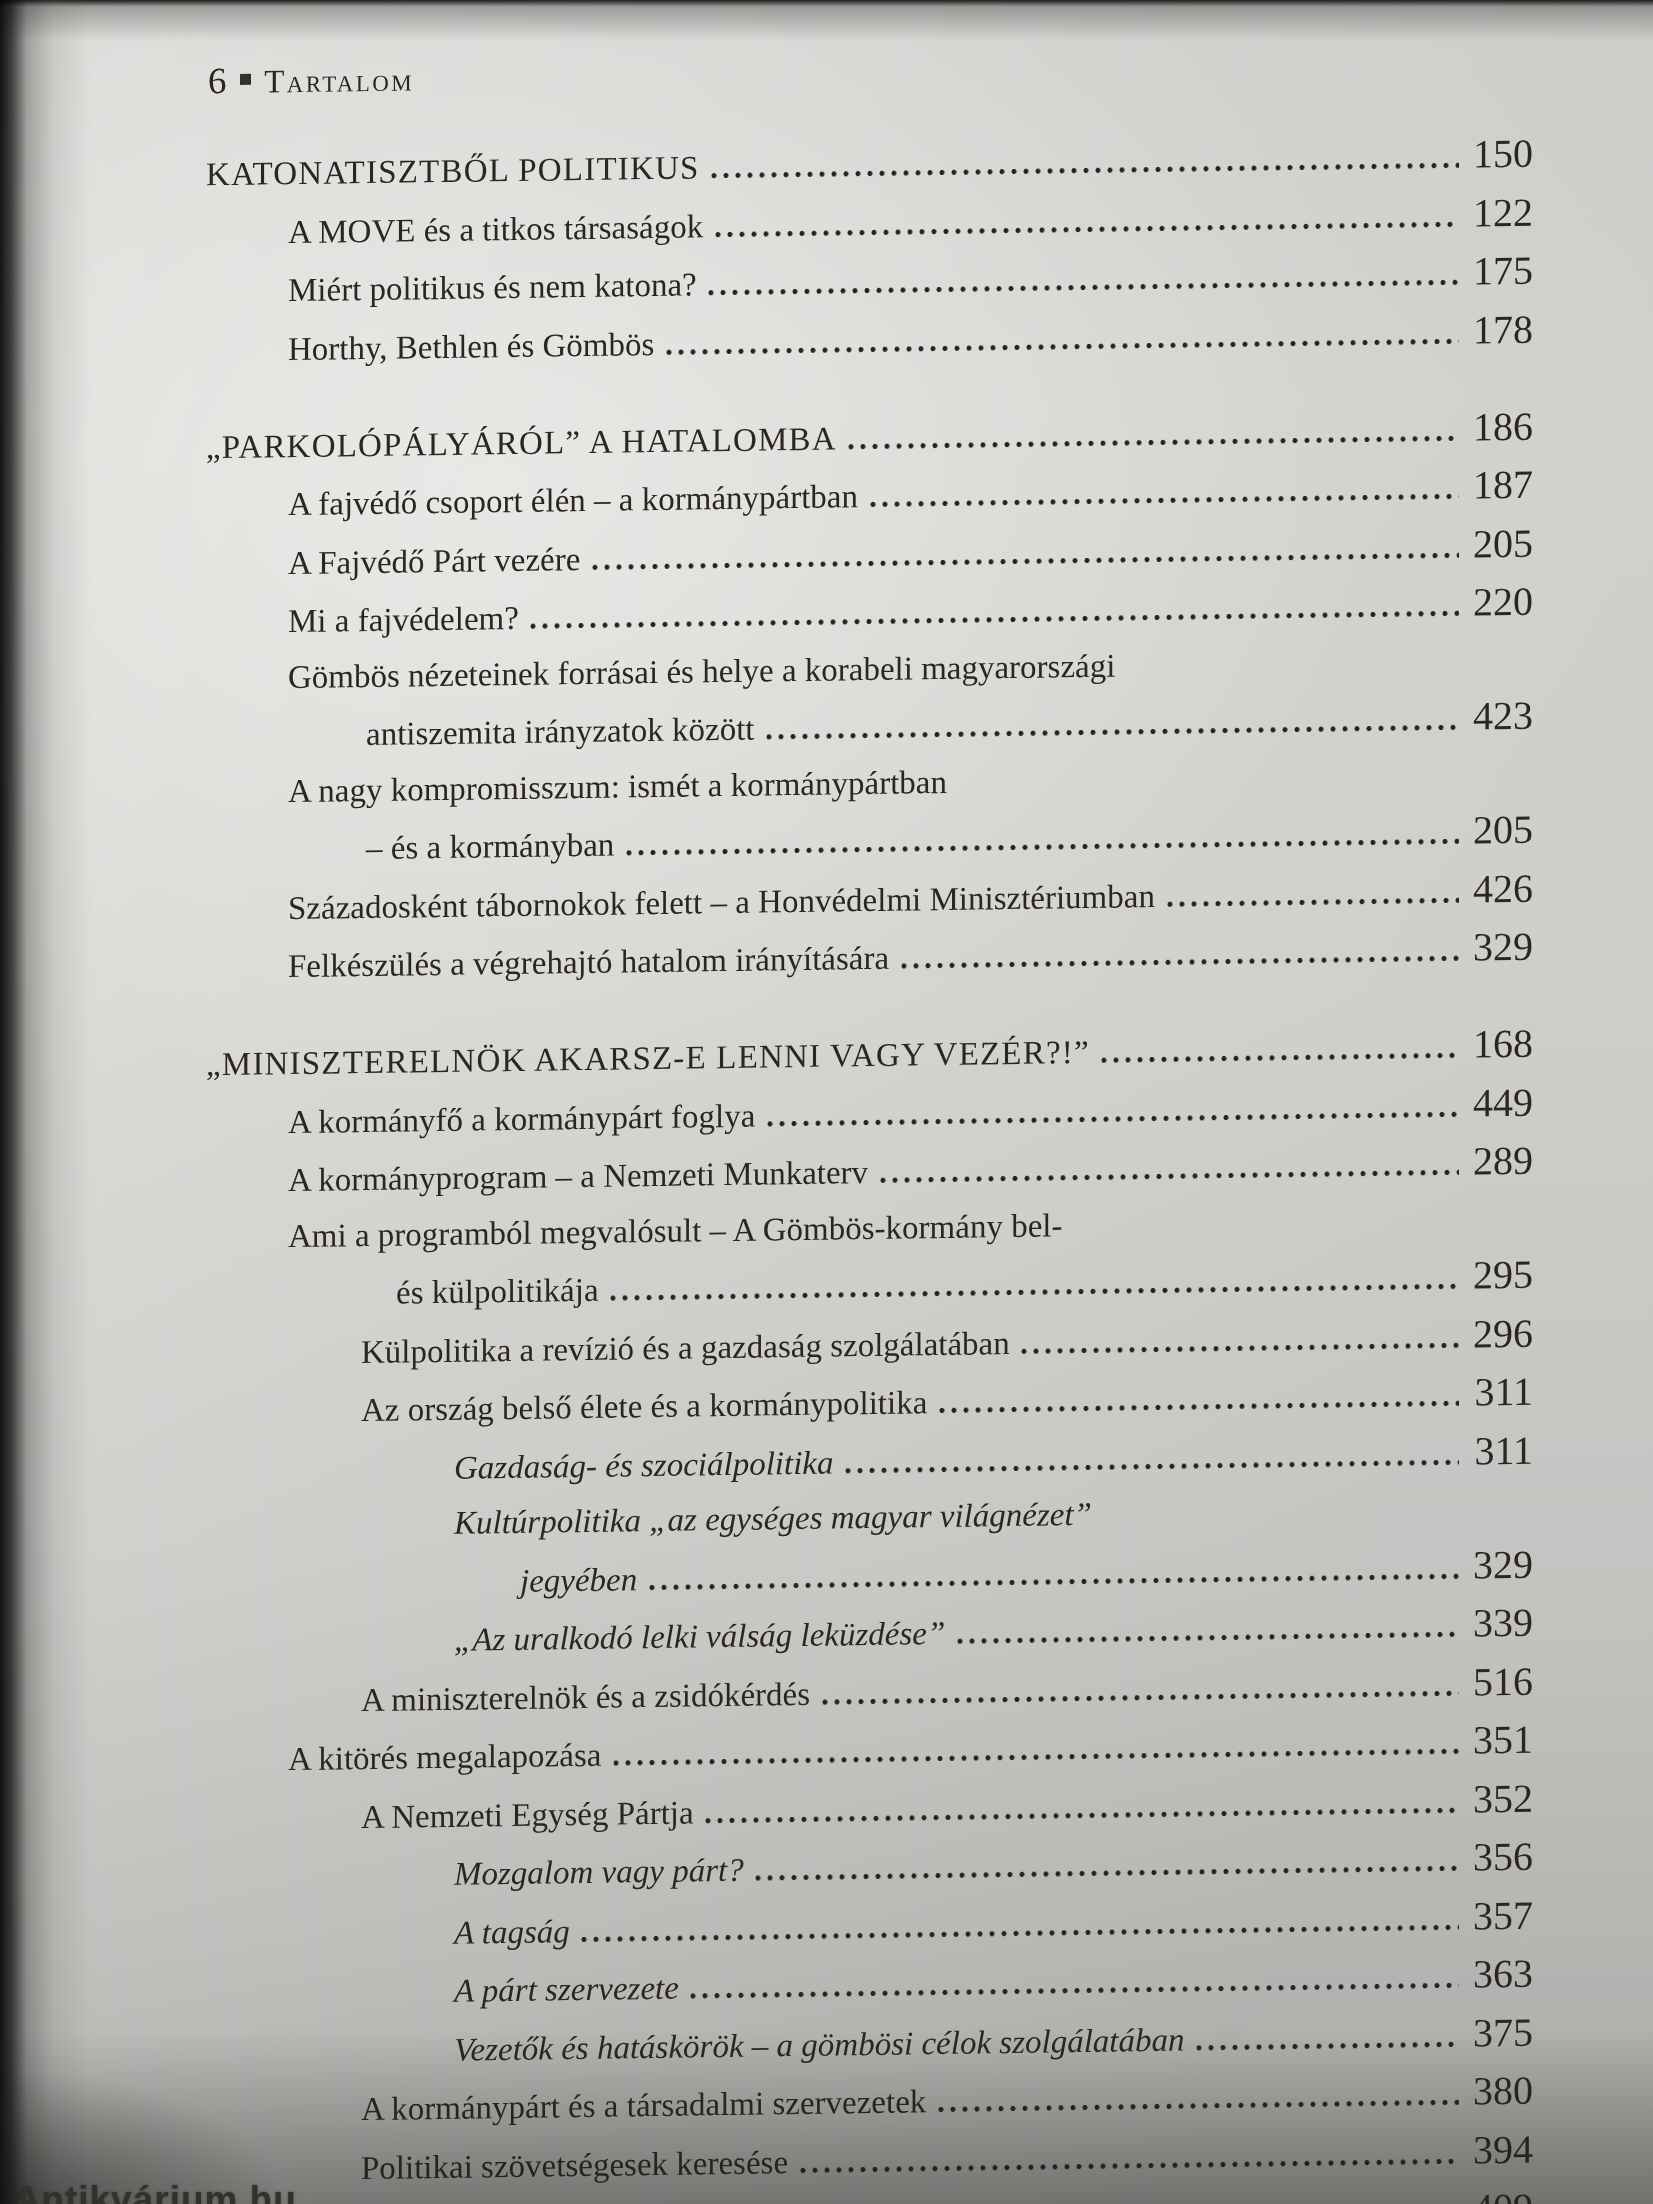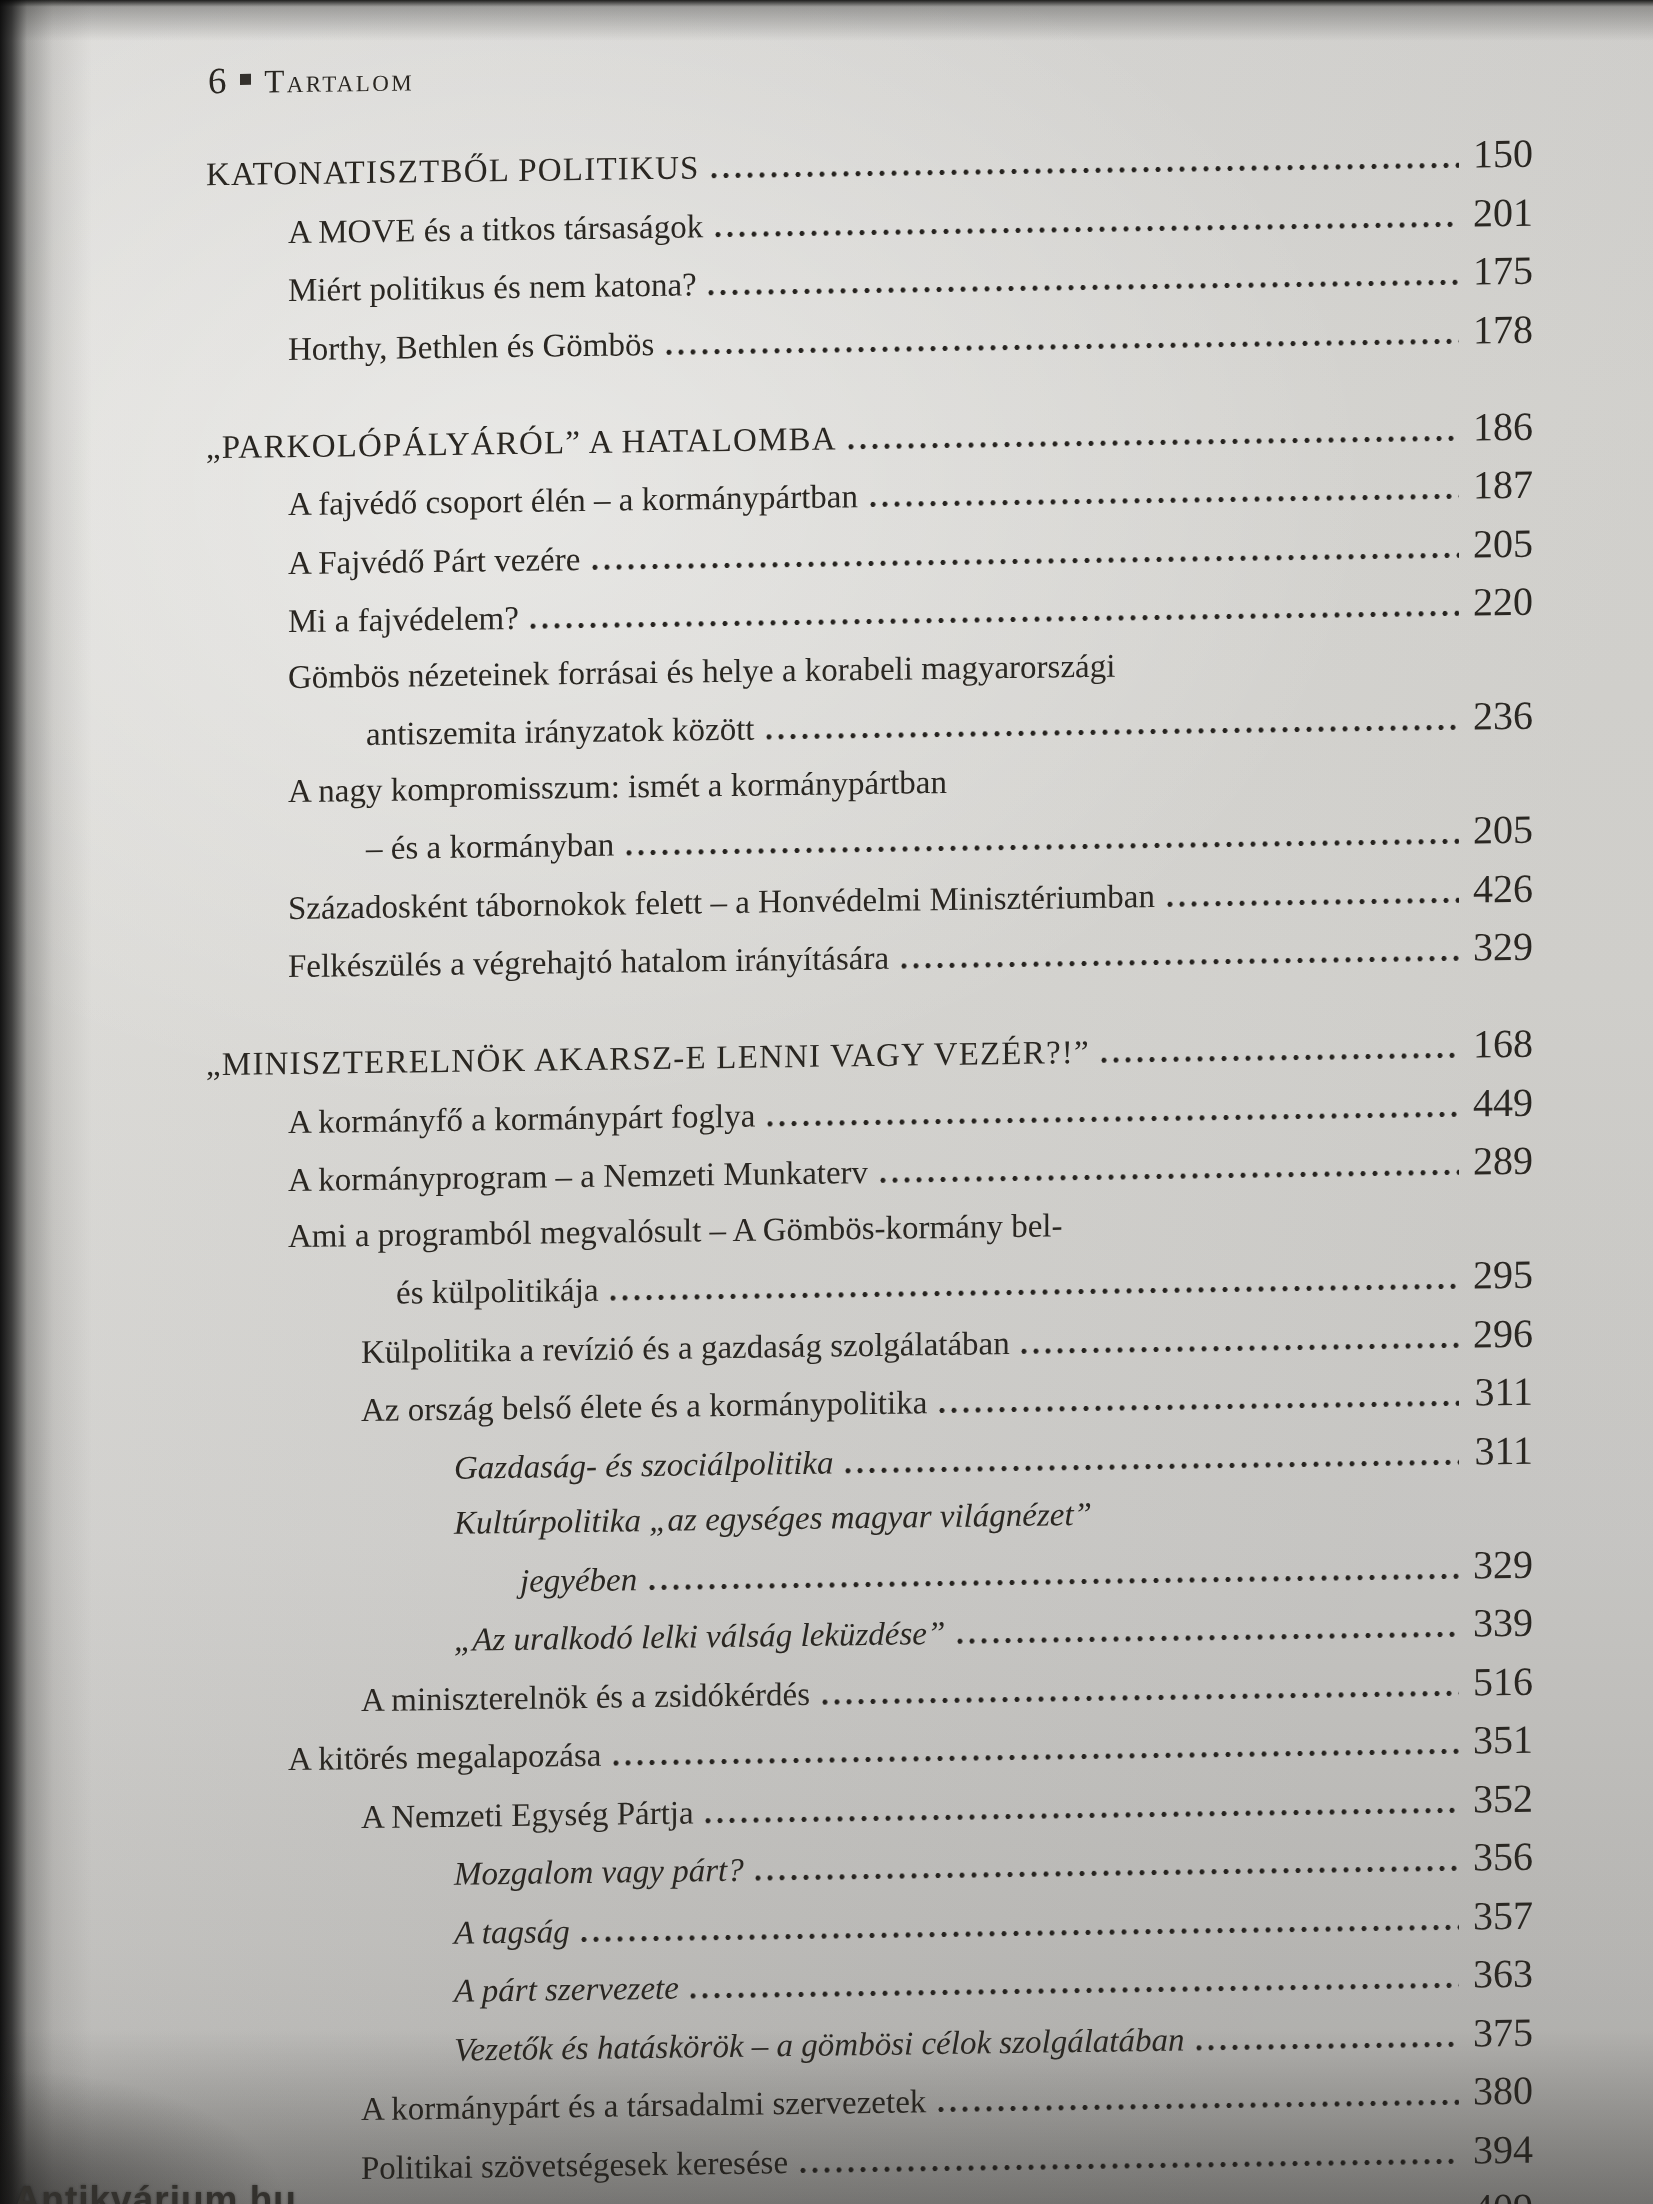--- a/index.html
+++ b/index.html
@@ -87,21 +87,21 @@
     </div>
     <div class="toc" id="toc">
         <div class="row ind-0 caps">
           <span class="entry-text">KATONATISZTBŐL POLITIKUS</span>
           <span class="leader"></span>
           <span class="pageno">150</span>
         </div>
         <div class="row ind-1">
           <span class="entry-text">A MOVE és a titkos társaságok</span>
           <span class="leader"></span>
-          <span class="pageno">201</span>
+          <span class="pageno">122</span>
         </div>
         <div class="row ind-1">
           <span class="entry-text">Miért politikus és nem katona?</span>
           <span class="leader"></span>
           <span class="pageno">175</span>
         </div>
         <div class="row ind-1">
           <span class="entry-text">Horthy, Bethlen és Gömbös</span>
           <span class="leader"></span>
           <span class="pageno">178</span>
@@ -125,21 +125,21 @@
           <span class="entry-text">Mi a fajvédelem?</span>
           <span class="leader"></span>
           <span class="pageno">220</span>
         </div>
         <div class="row ind-1">
           <span class="entry-text">Gömbös nézeteinek forrásai és helye a korabeli magyarországi</span>
         </div>
         <div class="row ind-4">
           <span class="entry-text">antiszemita irányzatok között</span>
           <span class="leader"></span>
-          <span class="pageno">236</span>
+          <span class="pageno">423</span>
         </div>
         <div class="row ind-1">
           <span class="entry-text">A nagy kompromisszum: ismét a kormánypártban</span>
         </div>
         <div class="row ind-4">
           <span class="entry-text">– és a kormányban</span>
           <span class="leader"></span>
           <span class="pageno">205</span>
         </div>
         <div class="row ind-1">

